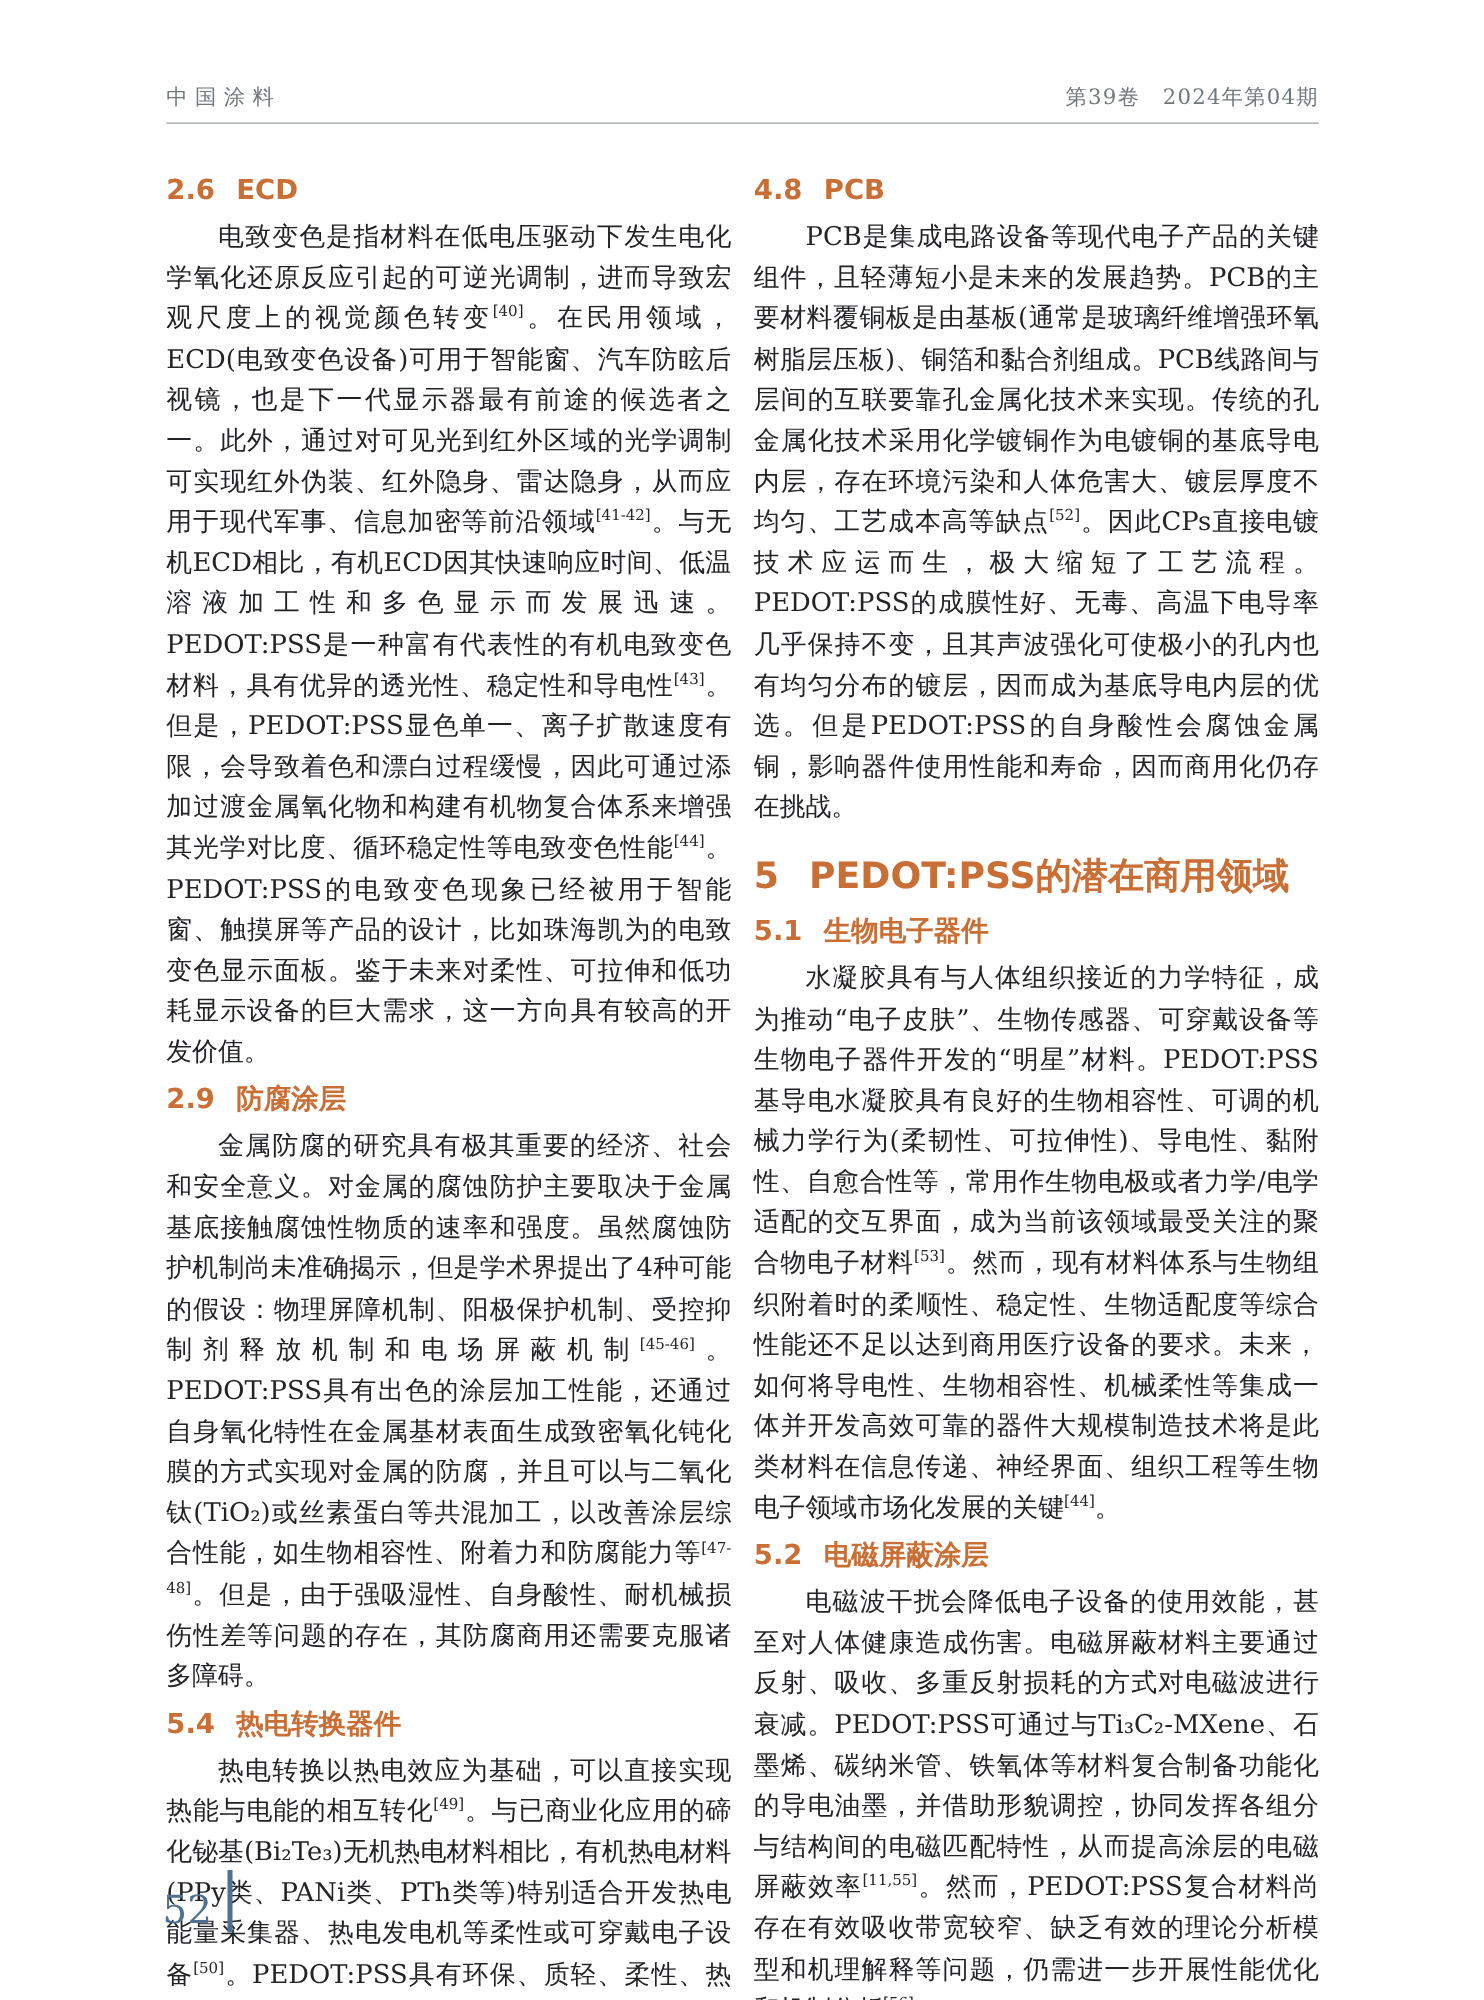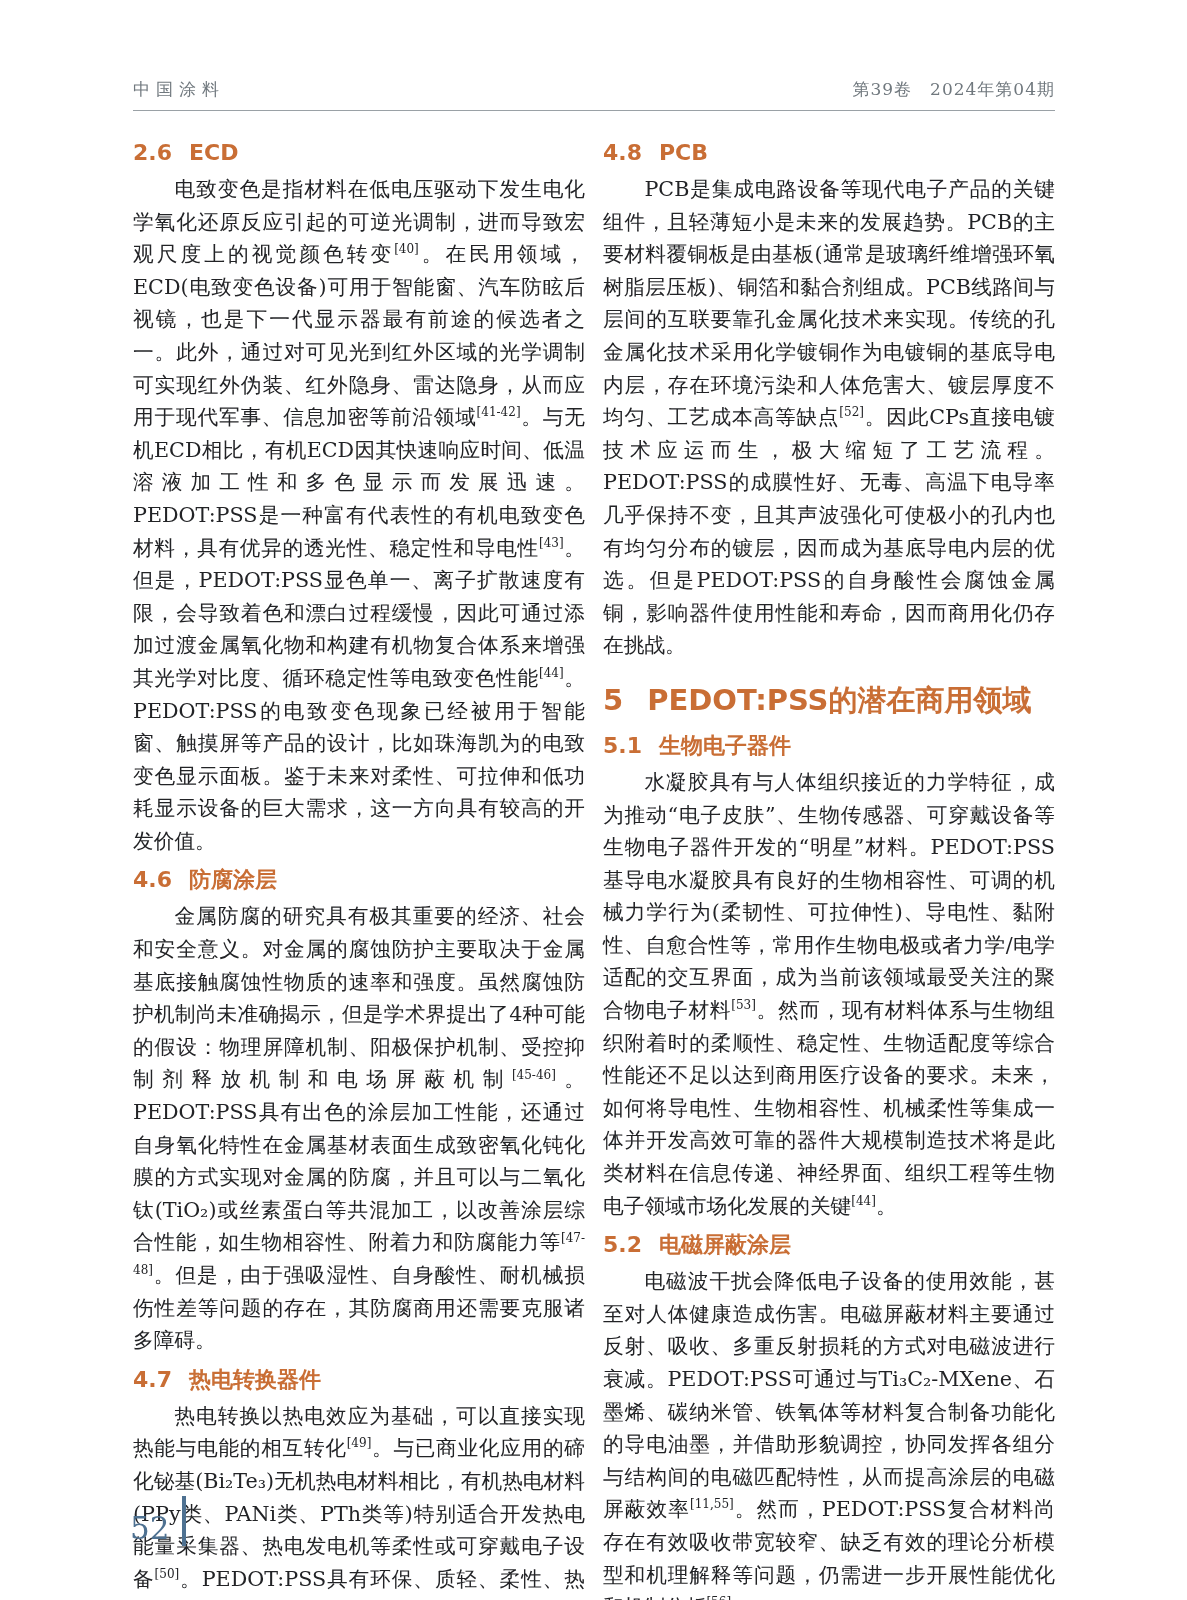--- a/index.html
+++ b/index.html
@@ -6,21 +6,21 @@
   .page {
     position:relative;
     width:1187px; height:1600px;
     background:#ffffff;
     font-family:"DejaVu Serif","Liberation Serif",serif;
     color:#26262a;
     overflow:hidden;
   }
   
   .header {
-    position:absolute; left:133px; right:132px; top:78px;
+    position:absolute; left:133px; right:132px; top:66px;
     display:flex; justify-content:space-between; align-items:flex-end;
     border-bottom:1.5px solid #9aa1a6;
     padding-bottom:9px;
     color:#70787e; font-size:17px;
   }
   .journal-name { letter-spacing:6px; }
   .issue-info { letter-spacing:1px; }
   
   .content {
     position:absolute; left:133px; top:130px; width:922px;
@@ -77,23 +77,23 @@
 
   <div class="header">
     <span class="journal-name">中国涂料</span>
     <span class="issue-info">第39卷　2024年第04期</span>
   </div>
 
   <div class="content">
     <div class="column" id="col-left">
         <div class="sec-head"><span class="sec-num">2.6</span><span class="sec-title">ECD</span></div>
         <p class="para">电致变色是指材料在低电压驱动下发生电化学氧化还原反应引起的可逆光调制，进而导致宏观尺度上的视觉颜色转变<sup>[40]</sup>。在民用领域，ECD(电致变色设备)可用于智能窗、汽车防眩后视镜，也是下一代显示器最有前途的候选者之一。此外，通过对可见光到红外区域的光学调制可实现红外伪装、红外隐身、雷达隐身，从而应用于现代军事、信息加密等前沿领域<sup>[41-42]</sup>。与无机ECD相比，有机ECD因其快速响应时间、低温溶液加工性和多色显示而发展迅速。PEDOT:PSS是一种富有代表性的有机电致变色材料，具有优异的透光性、稳定性和导电性<sup>[43]</sup>。但是，PEDOT:PSS显色单一、离子扩散速度有限，会导致着色和漂白过程缓慢，因此可通过添加过渡金属氧化物和构建有机物复合体系来增强其光学对比度、循环稳定性等电致变色性能<sup>[44]</sup>。PEDOT:PSS的电致变色现象已经被用于智能窗、触摸屏等产品的设计，比如珠海凯为的电致变色显示面板。鉴于未来对柔性、可拉伸和低功耗显示设备的巨大需求，这一方向具有较高的开发价值。</p>
-        <div class="sec-head"><span class="sec-num">4.6</span><span class="sec-title">防腐涂层</span></div>
+        <div class="sec-head"><span class="sec-num">2.9</span><span class="sec-title">防腐涂层</span></div>
         <p class="para">金属防腐的研究具有极其重要的经济、社会和安全意义。对金属的腐蚀防护主要取决于金属基底接触腐蚀性物质的速率和强度。虽然腐蚀防护机制尚未准确揭示，但是学术界提出了4种可能的假设：物理屏障机制、阳极保护机制、受控抑制剂释放机制和电场屏蔽机制<sup>[45-46]</sup>。PEDOT:PSS具有出色的涂层加工性能，还通过自身氧化特性在金属基材表面生成致密氧化钝化膜的方式实现对金属的防腐，并且可以与二氧化钛(TiO₂)或丝素蛋白等共混加工，以改善涂层综合性能，如生物相容性、附着力和防腐能力等<sup>[47-48]</sup>。但是，由于强吸湿性、自身酸性、耐机械损伤性差等问题的存在，其防腐商用还需要克服诸多障碍。</p>
-        <div class="sec-head"><span class="sec-num">4.7</span><span class="sec-title">热电转换器件</span></div>
+        <div class="sec-head"><span class="sec-num">5.4</span><span class="sec-title">热电转换器件</span></div>
         <p class="para">热电转换以热电效应为基础，可以直接实现热能与电能的相互转化<sup>[49]</sup>。与已商业化应用的碲化铋基(Bi₂Te₃)无机热电材料相比，有机热电材料(PPy类、PANi类、PTh类等)特别适合开发热电能量采集器、热电发电机等柔性或可穿戴电子设备<sup>[50]</sup>。PEDOT:PSS具有环保、质轻、柔性、热导率低等优点，而且通过调控掺杂/去掺杂过程、调节聚集态结构、构筑微纳米结构和添加Bi-Te基、碳基、氧化物、二维层状、多元无机材料等方式，可显著提高其结构力学性能和热电转换效率，因此成为有机热电材料的优选。目前，包括PEDOT:PSS在内的有机热电材料的热电转换效率仍然达不到商用的要求，未来仍需要在材料和器件架构等多维度进行攻关。</p>
       </div>
     <div class="column" id="col-right">
         <div class="sec-head"><span class="sec-num">4.8</span><span class="sec-title">PCB</span></div>
         <p class="para">PCB是集成电路设备等现代电子产品的关键组件，且轻薄短小是未来的发展趋势。PCB的主要材料覆铜板是由基板(通常是玻璃纤维增强环氧树脂层压板)、铜箔和黏合剂组成。PCB线路间与层间的互联要靠孔金属化技术来实现。传统的孔金属化技术采用化学镀铜作为电镀铜的基底导电内层，存在环境污染和人体危害大、镀层厚度不均匀、工艺成本高等缺点<sup>[52]</sup>。因此CPs直接电镀技术应运而生，极大缩短了工艺流程。PEDOT:PSS的成膜性好、无毒、高温下电导率几乎保持不变，且其声波强化可使极小的孔内也有均匀分布的镀层，因而成为基底导电内层的优选。但是PEDOT:PSS的自身酸性会腐蚀金属铜，影响器件使用性能和寿命，因而商用化仍存在挑战。</p>
         <div class="sec-head main"><span class="sec-num">5</span><span class="sec-title">PEDOT:PSS的潜在商用领域</span></div>
         <div class="sec-head"><span class="sec-num">5.1</span><span class="sec-title">生物电子器件</span></div>
         <p class="para">水凝胶具有与人体组织接近的力学特征，成为推动“电子皮肤”、生物传感器、可穿戴设备等生物电子器件开发的“明星”材料。PEDOT:PSS基导电水凝胶具有良好的生物相容性、可调的机械力学行为(柔韧性、可拉伸性)、导电性、黏附性、自愈合性等，常用作生物电极或者力学/电学适配的交互界面，成为当前该领域最受关注的聚合物电子材料<sup>[53]</sup>。然而，现有材料体系与生物组织附着时的柔顺性、稳定性、生物适配度等综合性能还不足以达到商用医疗设备的要求。未来，如何将导电性、生物相容性、机械柔性等集成一体并开发高效可靠的器件大规模制造技术将是此类材料在信息传递、神经界面、组织工程等生物电子领域市场化发展的关键<sup>[44]</sup>。</p>
         <div class="sec-head"><span class="sec-num">5.2</span><span class="sec-title">电磁屏蔽涂层</span></div>
         <p class="para">电磁波干扰会降低电子设备的使用效能，甚至对人体健康造成伤害。电磁屏蔽材料主要通过反射、吸收、多重反射损耗的方式对电磁波进行衰减。PEDOT:PSS可通过与Ti₃C₂-MXene、石墨烯、碳纳米管、铁氧体等材料复合制备功能化的导电油墨，并借助形貌调控，协同发挥各组分与结构间的电磁匹配特性，从而提高涂层的电磁屏蔽效率<sup>[11,55]</sup>。然而，PEDOT:PSS复合材料尚存在有效吸收带宽较窄、缺乏有效的理论分析模型和机理解释等问题，仍需进一步开展性能优化和机制分析<sup>[56]</sup>。</p>

